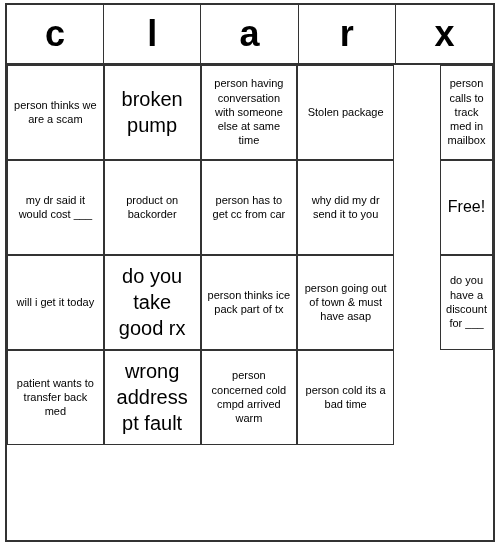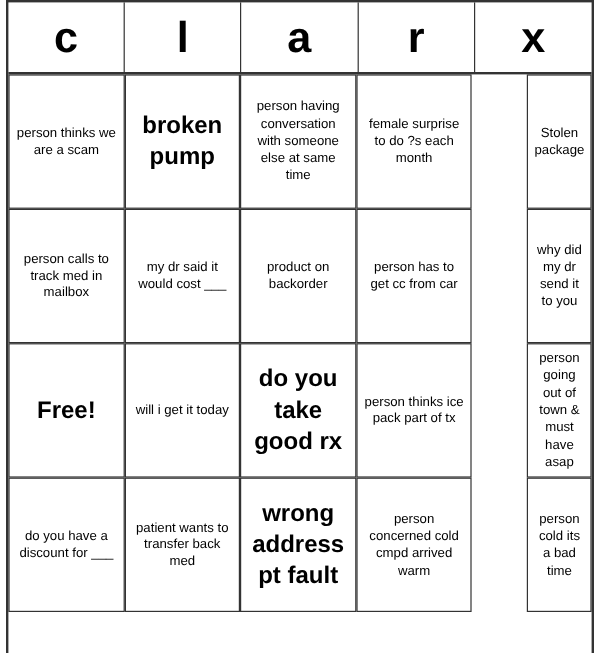--- a/index.html
+++ b/index.html
@@ -42,25 +42,25 @@
       align-items: center;
       justify-content: center;
       text-align: center;
       padding: 5px;
       font-size: 11px;
       line-height: 1.3;
       position: relative;
     }
     .bingo-cell.large-text {
       font-size: 20px;
-      font-weight: bold;
+      font-weight: normal;
     }
     .bingo-cell.free {
-      font-size: 20px;
-      font-weight: bold;
+      font-size: 16px;
+      font-weight: normal;
     }
     .bingo-cell:nth-child(5n) {
       border-right: 1px solid #333;
       margin-left: 46px;
     }
   </style>
 </head>
 <body>
 
 <div class="bingo-card">
@@ -68,21 +68,20 @@
     <div class="bingo-header-cell">c</div>
     <div class="bingo-header-cell">l</div>
     <div class="bingo-header-cell">a</div>
     <div class="bingo-header-cell">r</div>
     <div class="bingo-header-cell">x</div>
   </div>
   <div class="bingo-grid" id="bingo-grid">
   <div class="bingo-cell">person thinks we are a scam</div>
       <div class="bingo-cell large-text">broken pump</div>
       <div class="bingo-cell">person having conversation with someone else at same time</div>
-      <div class="bingo-cell">female surprise to do ?s each month</div>
       <div class="bingo-cell">Stolen package</div>
       <div class="bingo-cell">person calls to track med in mailbox</div>
       <div class="bingo-cell">my dr said it would cost ___</div>
       <div class="bingo-cell">product on backorder</div>
       <div class="bingo-cell">person has to get cc from car</div>
       <div class="bingo-cell">why did my dr send it to you</div>
       <div class="bingo-cell free">Free!</div>
       <div class="bingo-cell">will i get it today</div>
       <div class="bingo-cell large-text">do you take good rx</div>
       <div class="bingo-cell">person thinks ice pack part of tx</div>

